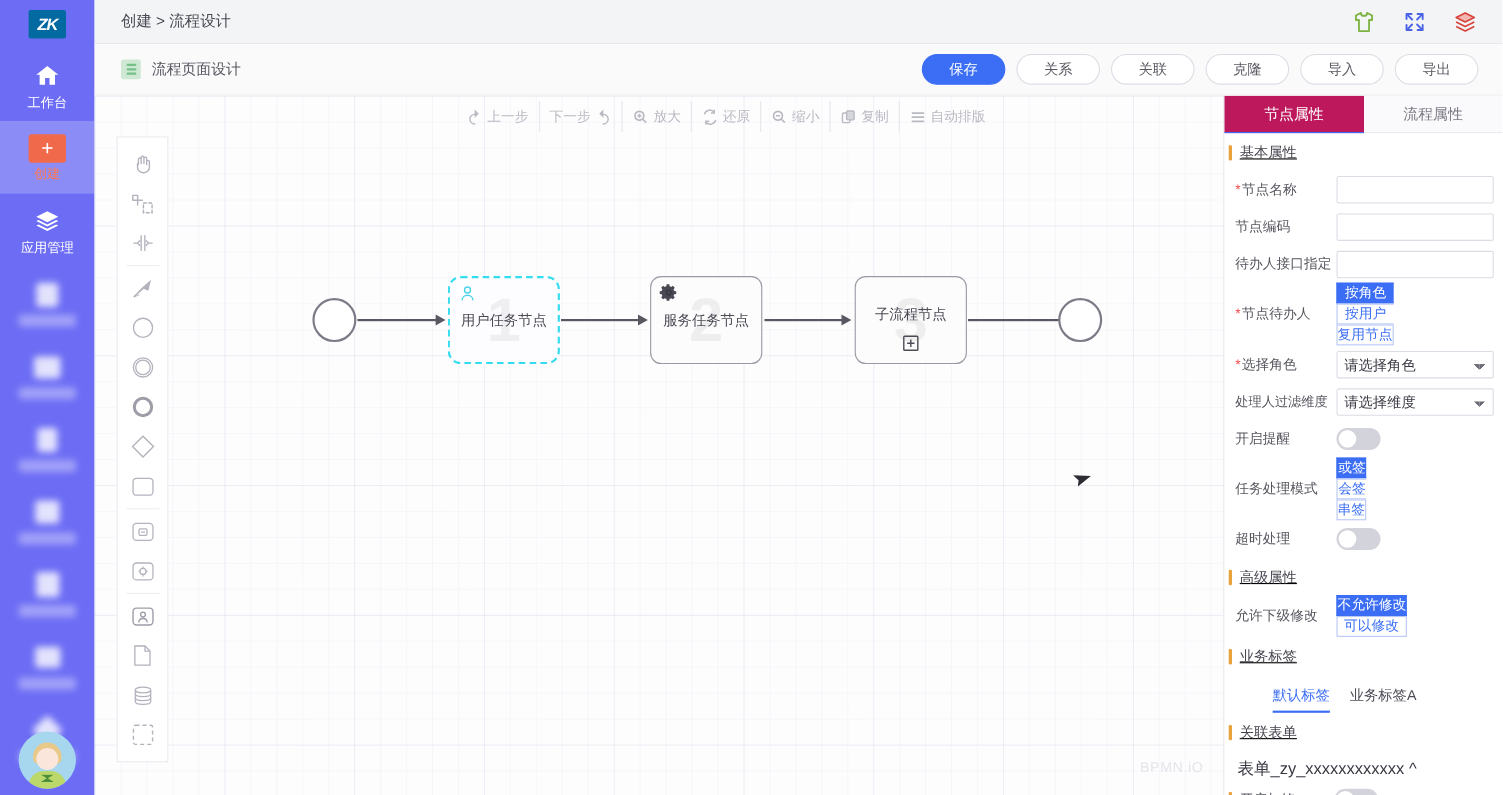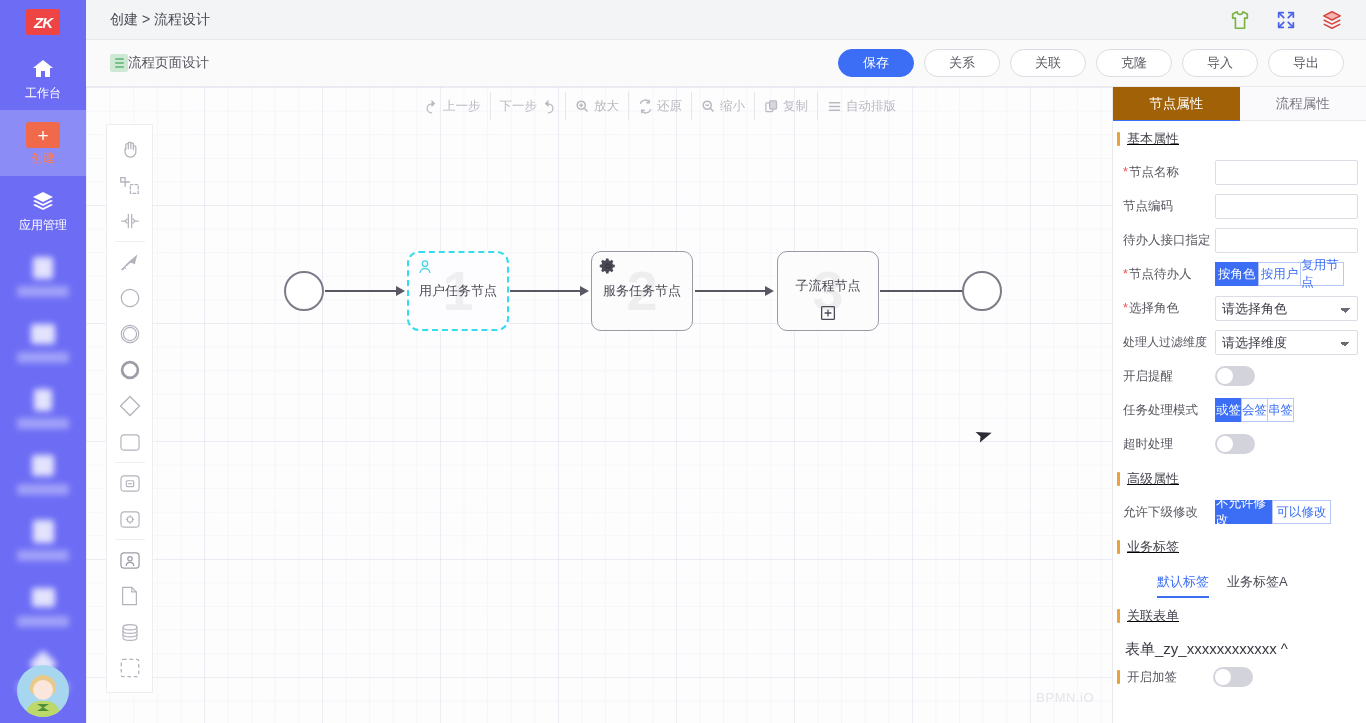--- a/index.html
+++ b/index.html
@@ -16,21 +16,21 @@
   
   .leftnav {
     position: absolute; left: 0; top: 0; width: 86px; height: 723px;
     background: #6c6cf5;
     overflow: hidden;
   }
   .brand {
     width: 86px; height: 44px; display: flex; align-items: center; justify-content: center;
   }
   .brand-logo {
-    width: 34px; height: 26px; background: #ef4444; border-radius: 2px;
+    width: 34px; height: 26px; background: #0369a1; border-radius: 2px;
     display: flex; align-items: center; justify-content: center;
     color: #fff; font-weight: bold; font-size: 15px; font-style: italic;
     letter-spacing: -1px;
   }
   .nav-item {
     width: 86px; height: 66px; display: flex; flex-direction: column;
     align-items: center; justify-content: center; gap: 4px; cursor: pointer;
     position: relative;
   }
   .nav-item .nav-label { font-size: 12px; color: #fff; line-height: 1; }
@@ -79,21 +79,21 @@
     display: flex; align-items: center; gap: 22px;
   }
   .hicon { width: 24px; height: 24px; cursor: pointer; display: flex; align-items: center; justify-content: center; }
 
   
   .subheader {
     position: absolute; left: 86px; top: 40px; width: 1280px; height: 47px;
     background: #fafafb; border-bottom: 1px solid #ebebef;
     display: flex; align-items: center;
   }
-  .sub-left { display: flex; align-items: center; margin-left: 24px; }
+  .sub-left { display: flex; align-items: center; gap: 10px; margin-left: 24px; }
   .sub-icon {
     width: 18px; height: 18px; background: #cfe8d4; border-radius: 2px;
     display: flex; align-items: center; justify-content: center;
   }
   .sub-icon-inner { width: 9px; height: 10px; position: relative; }
   .sub-icon-inner span {
     position: absolute; left: 0; width: 9px; height: 2px; background: #76c08a; border-radius: 1px;
   }
   .sub-title { font-size: 13.5px; color: #56565f; }
   .btn-row { position: absolute; right: 22px; display: flex; align-items: center; gap: 10px; }
@@ -178,21 +178,21 @@
   .rightpanel {
     position: absolute; left: 1112px; top: 87px; width: 254px; height: 636px;
     background: #fff; border-left: 1px solid #e9e9ee; overflow: hidden;
   }
   .rp-tabs { display: flex; height: 34px; }
   .rp-tab {
     flex: 1; display: flex; align-items: center; justify-content: center;
     font-size: 13.5px; color: #7b7b85; background: #fafafc; cursor: pointer;
     border-bottom: 1px solid #e9e9ee;
   }
-  .rp-tab.active { background: #a16207; color: #fff; border-bottom-color: #3b6ef5; }
+  .rp-tab.active { background: #be185d; color: #fff; border-bottom-color: #3b6ef5; }
   .section-head {
     display: flex; align-items: center; gap: 7px; padding: 9px 0 7px 0; margin-left: 4px; text-decoration: underline;
   }
   .section-bar { width: 3px; height: 14px; background: #e8a33d; border-radius: 1px; }
   .section-title { font-size: 13px; color: #44444e; }
   .row {
     display: flex; align-items: center; min-height: 34px; padding: 0 8px 0 10px;
   }
   .row-label { width: 92px; flex: 0 0 92px; font-size: 12.5px; color: #56565f; position: relative; }
   .req { color: #f04b4b; margin-right: 1px; }
@@ -203,21 +203,21 @@
     outline: none; font-family: inherit;
   }
   .sel {
     width: 100%; height: 25px; border: 1px solid #dcdce4; background: #fff;
     border-radius: 2px; font-size: 13px; color: #3a3a44; padding: 0 6px;
     outline: none; font-family: inherit; appearance: none;
     background-image: linear-gradient(45deg, transparent 50%, #6b6b76 50%), linear-gradient(135deg, #6b6b76 50%, transparent 50%);
     background-position: calc(100% - 12px) 11px, calc(100% - 7px) 11px;
     background-size: 5px 5px, 5px 5px; background-repeat: no-repeat;
   }
-  .segmented { display: flex; }
+  .segmented { display: flex; flex-direction: column; }
   .seg {
     flex: 1; height: 24px; border: 1px solid #b7c7f7; background: #fff;
     color: #3b6ef5; font-size: 12.5px; display: flex; align-items: center; justify-content: center;
     cursor: pointer; border-right: none;
   }
   .seg:last-child { border-right: 1px solid #b7c7f7; }
   .seg.active { background: #3b6ef5; color: #fff; border-color: #3b6ef5; }
   .toggle {
     width: 40px; height: 20px; border-radius: 10px; background: #d3d3db;
     position: relative; cursor: pointer;

